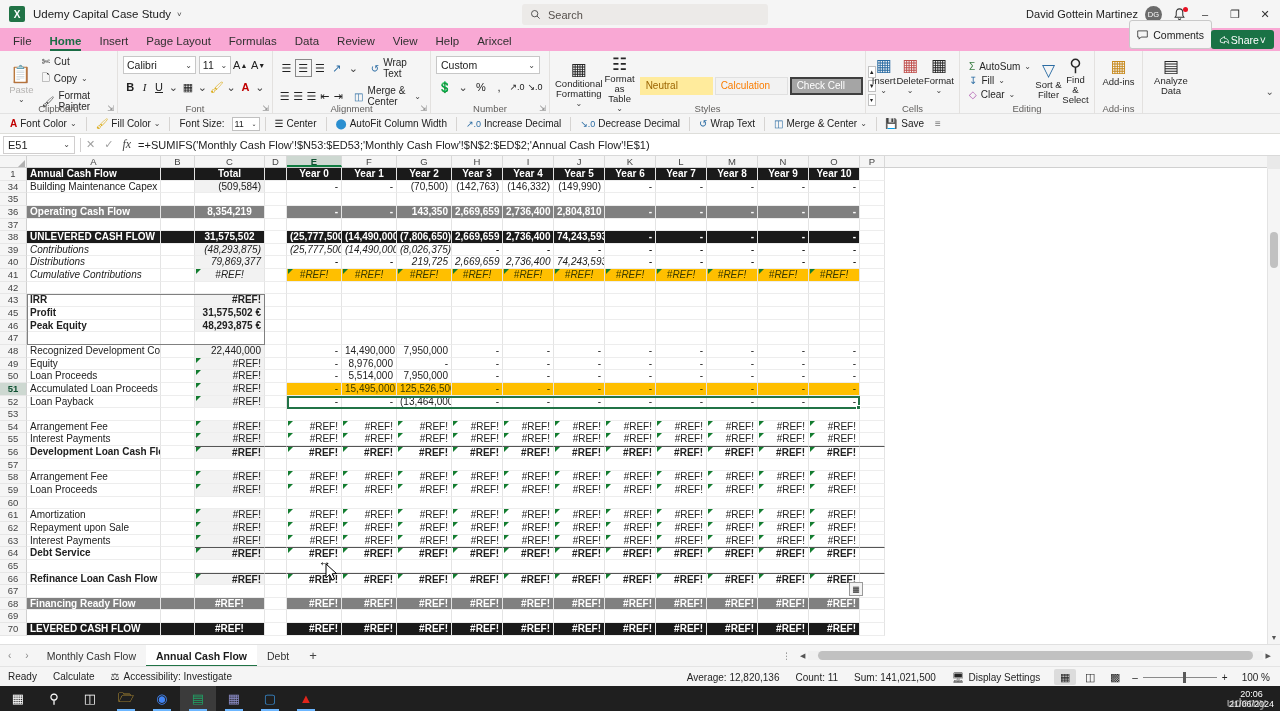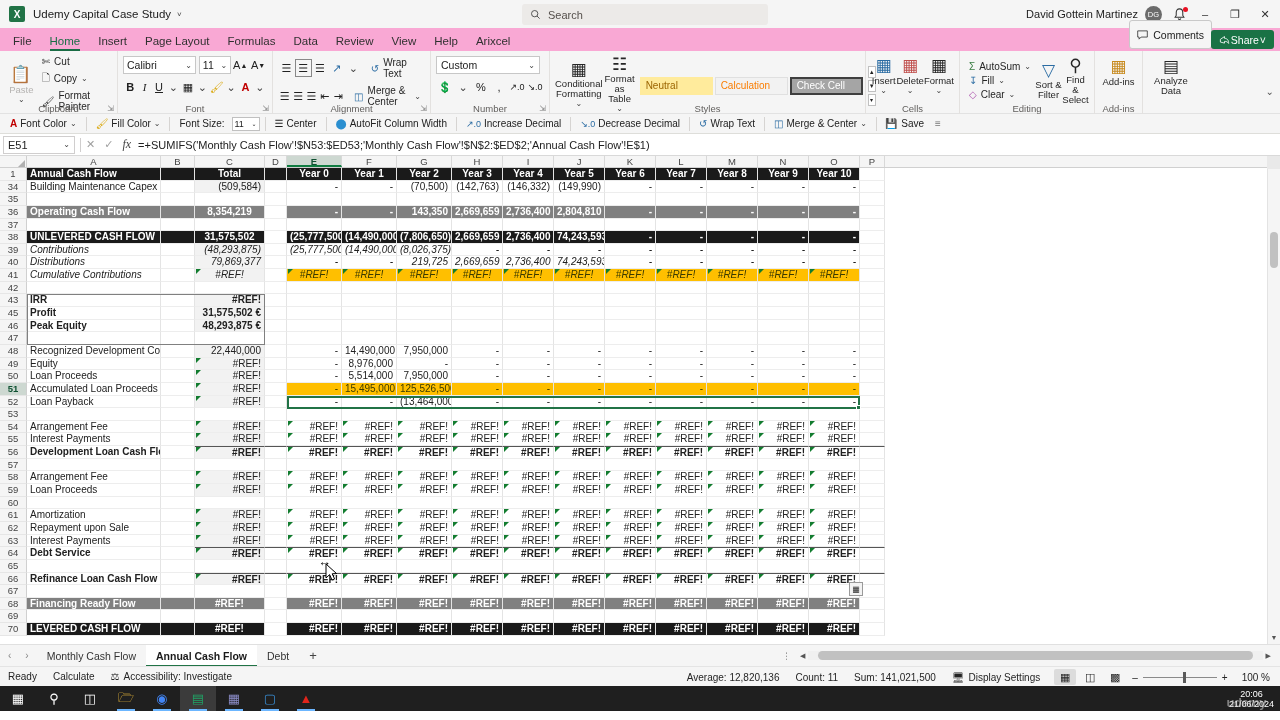--- a/index.html
+++ b/index.html
@@ -41,21 +41,21 @@
   .wbtn{ width:30px;height:28px;display:flex;align-items:center;justify-content:center;font-size:11px;color:#333;}
 
   
   .menubar{
     height:23px; background:#f9a8d4; display:flex; align-items:flex-end;
     padding-left:4px; position:relative;
   }
   .menu-item{
     padding:2px 9px 4px 9px; font-size:11.5px; color:#303030; cursor:default;
   }
-  .menu-item.active{ color:#1a6c45; font-weight:400; position:relative;}
+  .menu-item.active{ color:#1a6c45; font-weight:700; position:relative;}
   .menu-item.active:after{
     content:""; position:absolute; left:9px; right:9px; bottom:0px; height:2px; background:#1a6c45;
   }
   .comments-btn{
     position:absolute; right:68px; bottom:2px; height:29px;
     border:1px solid #c9c9c9; border-radius:3px; background:#f5f5f5;
     display:flex;align-items:center; padding:0 7px; gap:5px; font-size:10.5px;
   }
   .share-btn{
     position:absolute; right:6px; bottom:2px; height:19px;

